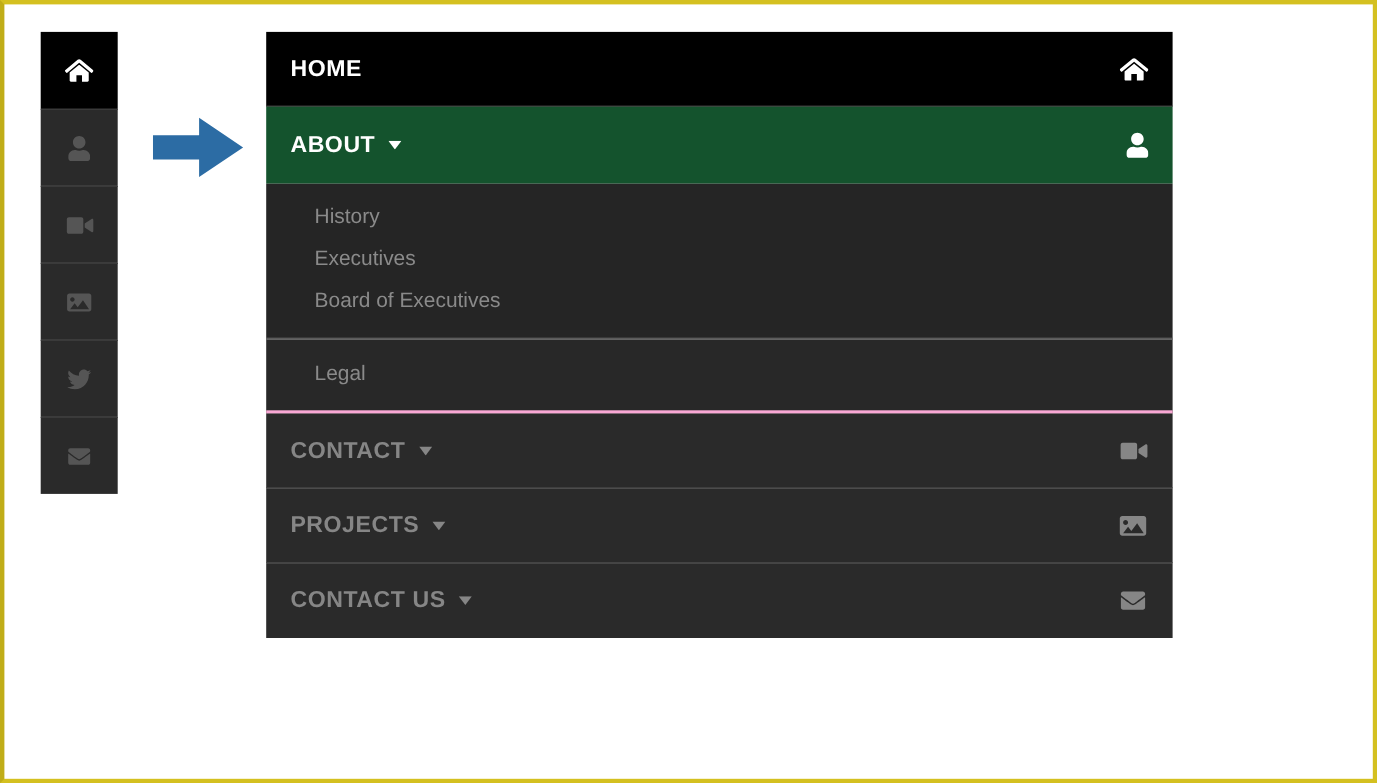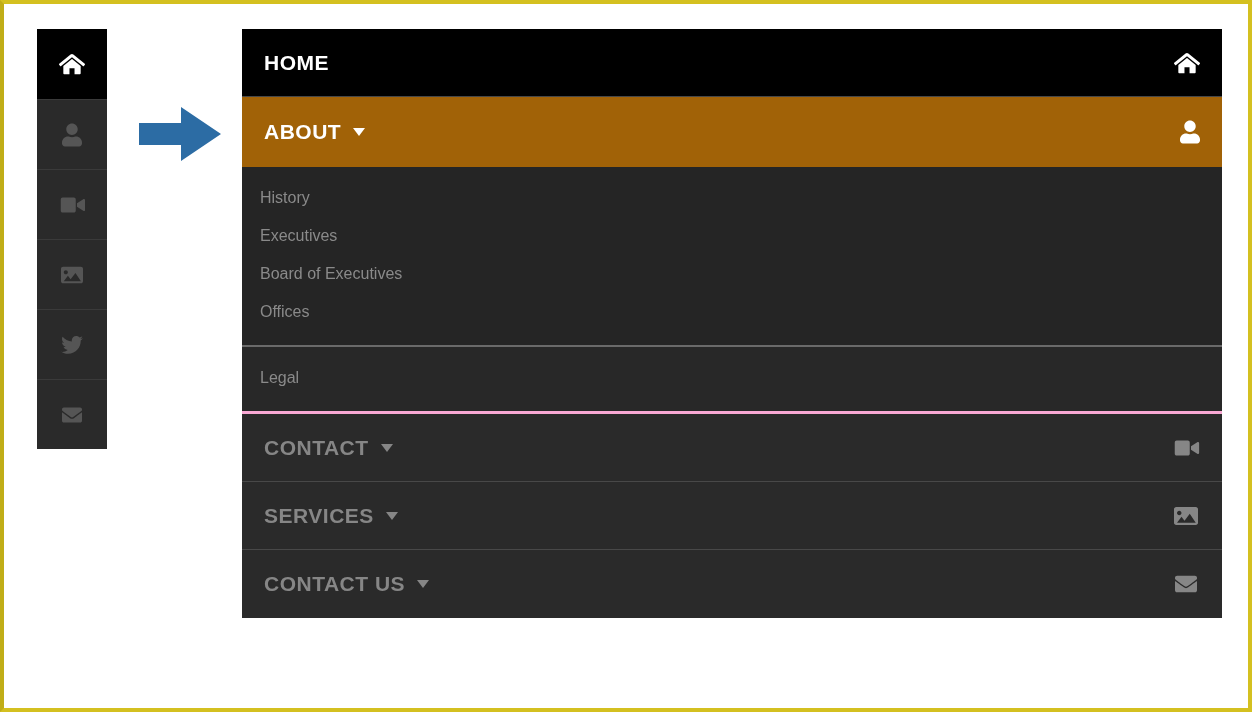--- a/index.html
+++ b/index.html
@@ -54,41 +54,41 @@
     align-items:center;
     justify-content:center;
   }
   .arrow-wrap svg { display:block; }
 
   
   .expanded {
     position: absolute;
     top: 25px;
     left: 238px;
-    width: 980px;
+    width: 824px;
     display: flex;
     flex-direction: column;
   }
   .menu-row {
     height: 68px;
     background: #2a2a2a;
     color: #868686;
     display: flex;
     align-items: center;
     justify-content: space-between;
     border-bottom: 1px solid #484848;
     padding: 0 22px;
     cursor: pointer;
   }
   .menu-row.active-home {
     background: #000;
     color: #fff;
   }
   .menu-row.active-about {
-    background: #a16207;
+    background: #14532d;
     color: #fff;
     border-bottom: none;
     height: 70px;
   }
   .menu-row .label-box {
     display: flex;
     align-items: center;
     gap: 12px;
     font-size: 21px;
     font-weight: 600;
@@ -100,23 +100,23 @@
   }
   .menu-row .row-icon svg { display:block; }
 
   .sub-panel {
     background: #252525;
     padding: 12px 0 14px 0;
     border-bottom: 1px solid #6a6a6a;
   }
   .sub-item {
     color: #8a8a8a;
-    font-size: 16px;
+    font-size: 19px;
     line-height: 38px;
-    padding-left: 18px;
+    padding-left: 44px;
     cursor: pointer;
   }
   .sub-panel.second {
     border-bottom: 3px solid #f9a8d4;
     padding: 10px 0 12px 0;
     background:#282828;
     border-top: 1px solid #6a6a6a;
   }
   .sub-panel.second .sub-item { line-height:42px; }
 
@@ -203,21 +203,20 @@
         <svg width="20" height="24" viewBox="0 0 448 512">
             <path fill="#ffffff" d="M224 256c71 0 128-57 128-128S295 0 224 0 96 57 96 128s57 128 128 128zm89 32h-17c-22 10-46 16-72 16s-50-6-72-16h-17C60 288 0 348 0 423v25c0 35 29 64 64 64h320c35 0 64-29 64-64v-25c0-75-60-135-135-135z"></path>
           </svg>
       </span>
     </div>
 
     <div class="sub-panel">
       <div class="sub-item">History</div>
       <div class="sub-item">Executives</div>
       <div class="sub-item">Board of Executives</div>
-      <div class="sub-item">Offices</div>
     </div>
 
     <div class="sub-panel second">
       <div class="sub-item">Legal</div>
     </div>
 
     <div class="menu-row">
       <span class="label-box">
         <span>CONTACT</span>
         <span class="caret">
@@ -228,21 +227,21 @@
       </span>
       <span class="row-icon">
         <svg width="28" height="20" viewBox="0 0 576 512">
             <path fill="#868686" d="M336 64H48C21 64 0 85 0 112v288c0 27 21 48 48 48h288c27 0 48-21 48-48V112c0-27-21-48-48-48zm240 42l-160 106v88l160 106c21 14 48-1 48-26V132c0-25-27-40-48-26z"></path>
           </svg>
       </span>
     </div>
 
     <div class="menu-row">
       <span class="label-box">
-        <span>SERVICES</span>
+        <span>PROJECTS</span>
         <span class="caret">
           <svg width="12" height="8" viewBox="0 0 12 8">
               <path fill="#868686" d="M0 0 L12 0 L6 8 Z"></path>
             </svg>
         </span>
       </span>
       <span class="row-icon">
         <svg width="28" height="24" viewBox="0 0 512 512">
             <path fill="#868686" d="M464 64H48C21 64 0 85 0 112v288c0 27 21 48 48 48h416c27 0 48-21 48-48V112c0-27-21-48-48-48zM112 144c26 0 48 22 48 48s-22 48-48 48-48-22-48-48 22-48 48-48zm352 256H64l96-128 64 85 112-149 128 192z"></path>
           </svg>

